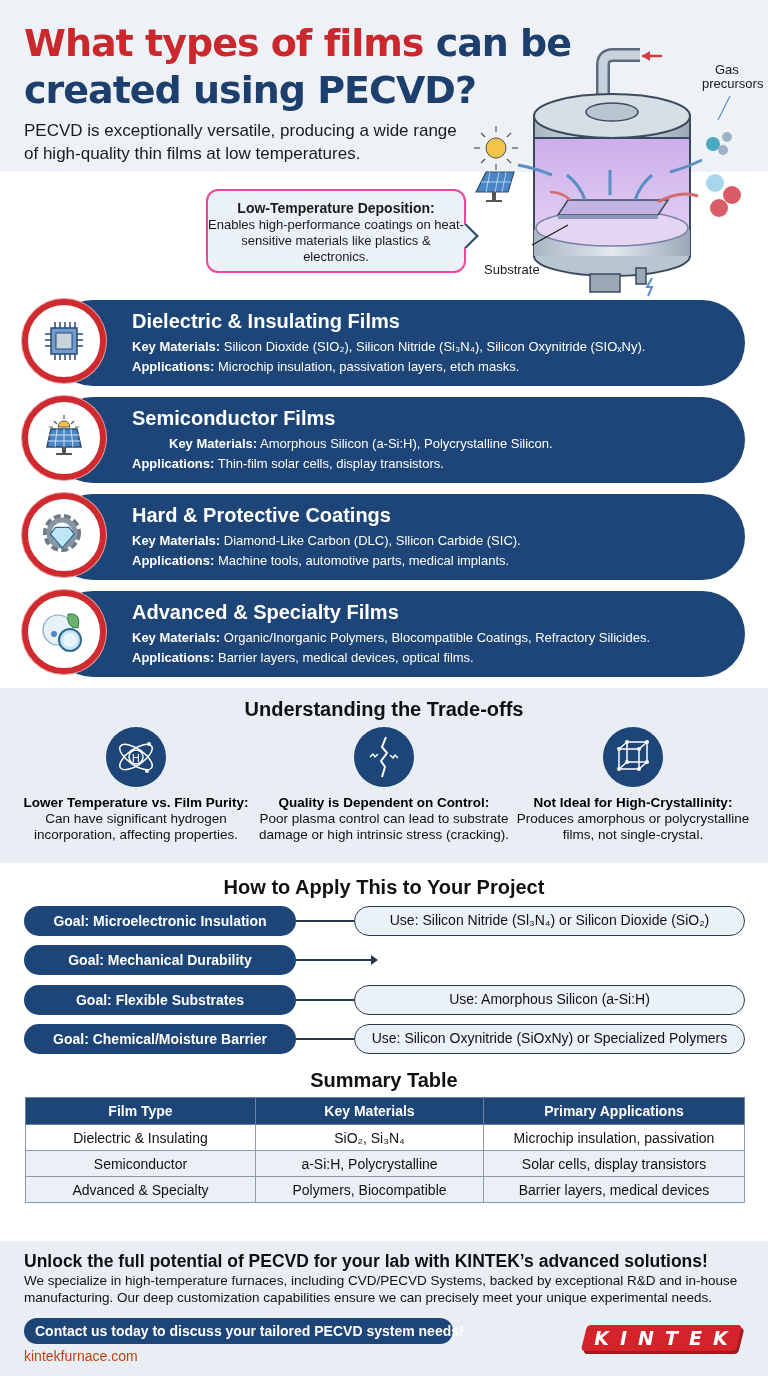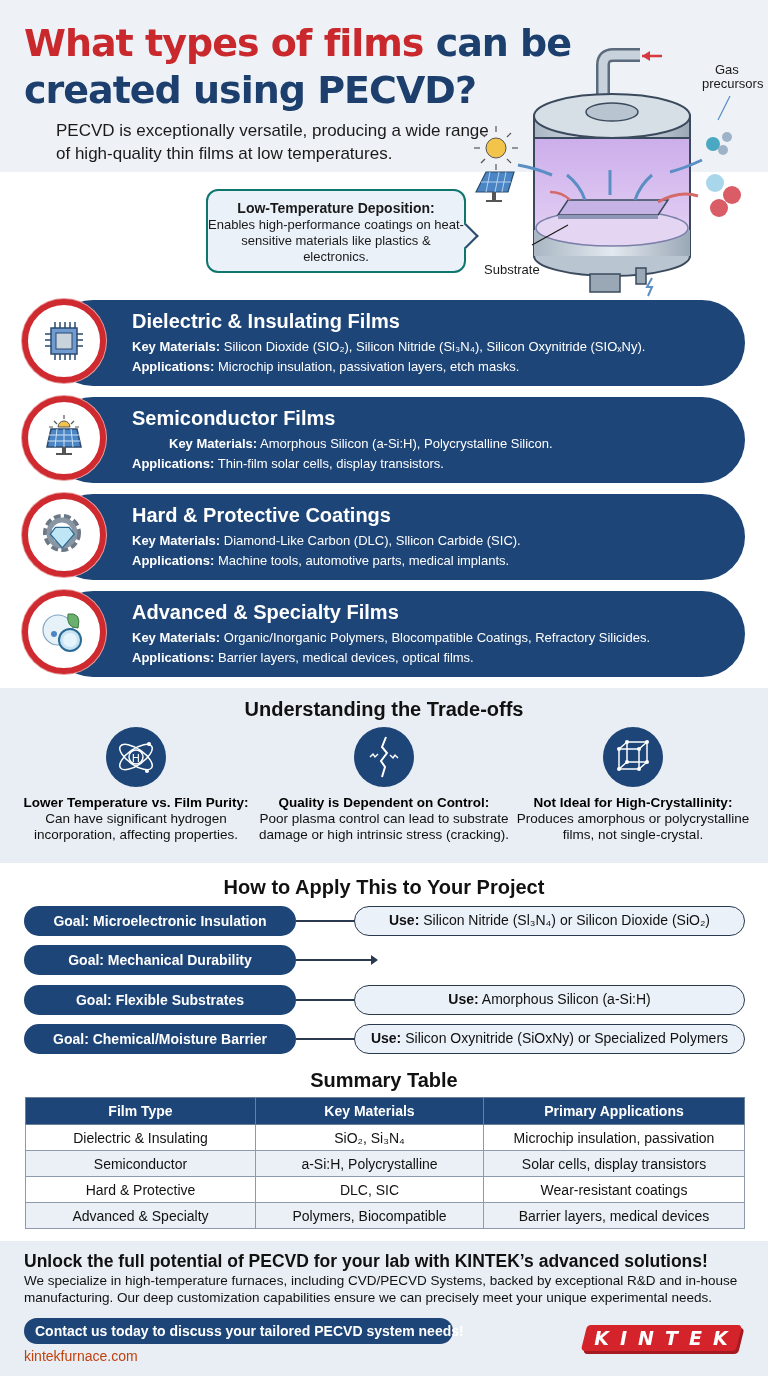--- a/index.html
+++ b/index.html
@@ -3,23 +3,23 @@
 <meta charset="utf-8">
 <style>
   * { box-sizing: border-box; margin: 0; padding: 0; }
   html, body { width: 768px; height: 1376px; overflow: hidden; background: #ffffff; }
   body { font-family: "Liberation Sans", "DejaVu Sans", sans-serif; color: #111; position: relative; }
 
   
   .hero-bg { position: absolute; left: 0; top: 0; width: 768px; height: 172px; background: #eef2f6; }
   .title { position: absolute; left: 24px; top: 20px; width: 620px; font-family: "DejaVu Sans", sans-serif; font-weight: 700; font-size: 38px; line-height: 47px; letter-spacing: -1px; color: #1c3f6e; }
   .title .red { color: #c9282d; }
-  .subtitle { position: absolute; left: 24px; top: 119px; width: 440px; font-size: 17px; line-height: 23px; color: #1a1a1a; margin-left: 32px; }
-
-  .callout { position: absolute; left: 206px; top: 189px; width: 260px; height: 84px; border: 2px solid #0f766e; border-radius: 12px; background: #eaf1f8; text-align: center; padding-top: 8px; }
+  .subtitle { position: absolute; left: 24px; top: 119px; width: 440px; font-size: 17px; line-height: 23px; color: #1a1a1a; }
+
+  .callout { position: absolute; left: 206px; top: 189px; width: 260px; height: 84px; border: 2px solid #ec4899; border-radius: 12px; background: #eaf1f8; text-align: center; padding-top: 8px; }
   .callout::after { content: ""; position: absolute; right: -11px; top: 36px; width: 16px; height: 16px; background: #eaf1f8; border-right: 2px solid #2b4a6e; border-top: 2px solid #2b4a6e; transform: rotate(45deg); }
   .callout-title { font-weight: 700; font-size: 14px; line-height: 18px; color: #1a1a1a; }
   .callout-body { font-size: 13px; line-height: 16px; color: #1a1a1a; }
 
   .illus { position: absolute; left: 440px; top: 20px; width: 328px; height: 280px; }
   .illus-label { position: absolute; font-size: 13px; line-height: 15px; color: #1a1a1a; text-align: center; }
 
   
   .pill { position: absolute; left: 50px; width: 695px; height: 86px; background: #1d4577; border-radius: 43px; }
   .pill-icon { position: absolute; left: 22px; width: 84px; height: 84px; border-radius: 50%; background: #ffffff; border: 6px solid #cf2a30; box-shadow: 0 0 0 1px #e8a0a0; display: flex; align-items: center; justify-content: center; }
@@ -34,21 +34,21 @@
   .trade-icon { width: 60px; height: 60px; margin: 0 auto; border-radius: 50%; background: #1d4577; display: flex; align-items: center; justify-content: center; }
   .trade-title { margin-top: 8px; font-weight: 700; font-size: 13.5px; line-height: 16px; color: #000000; }
   .trade-body { font-size: 13.5px; line-height: 16px; color: #111; }
 
   
   .goal-row { position: absolute; left: 24px; width: 721px; height: 30px; }
   .goal-pill { position: absolute; left: 0; top: 0; width: 272px; height: 30px; border-radius: 15px; background: #1d4577; color: #fff; font-weight: 700; font-size: 14px; line-height: 30px; text-align: center; }
   .goal-arrow { position: absolute; left: 272px; top: 14px; width: 80px; height: 2px; background: #2a3a4e; }
   .goal-arrow::after { content: ""; position: absolute; right: -2px; top: -4px; border-left: 7px solid #2a3a4e; border-top: 5px solid transparent; border-bottom: 5px solid transparent; }
   .use-pill { position: absolute; left: 330px; top: 0; width: 391px; height: 30px; border-radius: 15px; border: 1.5px solid #2a3a4e; background: #eaf1f8; font-size: 14px; line-height: 27px; text-align: center; color: #111; white-space: nowrap; }
-  .use-pill b { font-weight: 700; }
+  .use-pill b { font-weight: 400; }
 
   
   .sum-table { position: absolute; left: 25px; top: 1097px; width: 720px; border-collapse: collapse; font-size: 14px; }
   .sum-table th { background: #1d4577; color: #fff; font-weight: 700; height: 27px; border: 1px solid #6b7f95; text-align: center; }
   .sum-table td { height: 26px; border: 1px solid #8c9aab; text-align: center; color: #111; }
   .sum-table tr.alt td { background: #eaf0f6; }
 
   
   .foot-bg { position: absolute; left: 0; top: 1241px; width: 768px; height: 135px; background: #e8eef4; }
   .foot-title { position: absolute; left: 24px; top: 1250px; font-weight: 700; font-size: 17.5px; line-height: 22px; color: #111; white-space: nowrap; }
@@ -307,25 +307,20 @@
     <tr>
       <td>Dielectric &amp; Insulating</td>
       <td>SiO₂, Si₃N₄</td>
       <td>Microchip insulation, passivation</td>
     </tr>
     <tr class="alt">
       <td>Semiconductor</td>
       <td>a-Si:H, Polycrystalline</td>
       <td>Solar cells, display transistors</td>
     </tr>
-    <tr>
-      <td>Hard &amp; Protective</td>
-      <td>DLC, SIC</td>
-      <td>Wear-resistant coatings</td>
-    </tr>
     <tr class="alt">
       <td>Advanced &amp; Specialty</td>
       <td>Polymers, Biocompatible</td>
       <td>Barrier layers, medical devices</td>
     </tr>
   </tbody>
 </table>
 
 <div class="foot-bg"></div>
 <div class="foot-title">Unlock the full potential of PECVD for your lab with KINTEK’s advanced solutions!</div>

